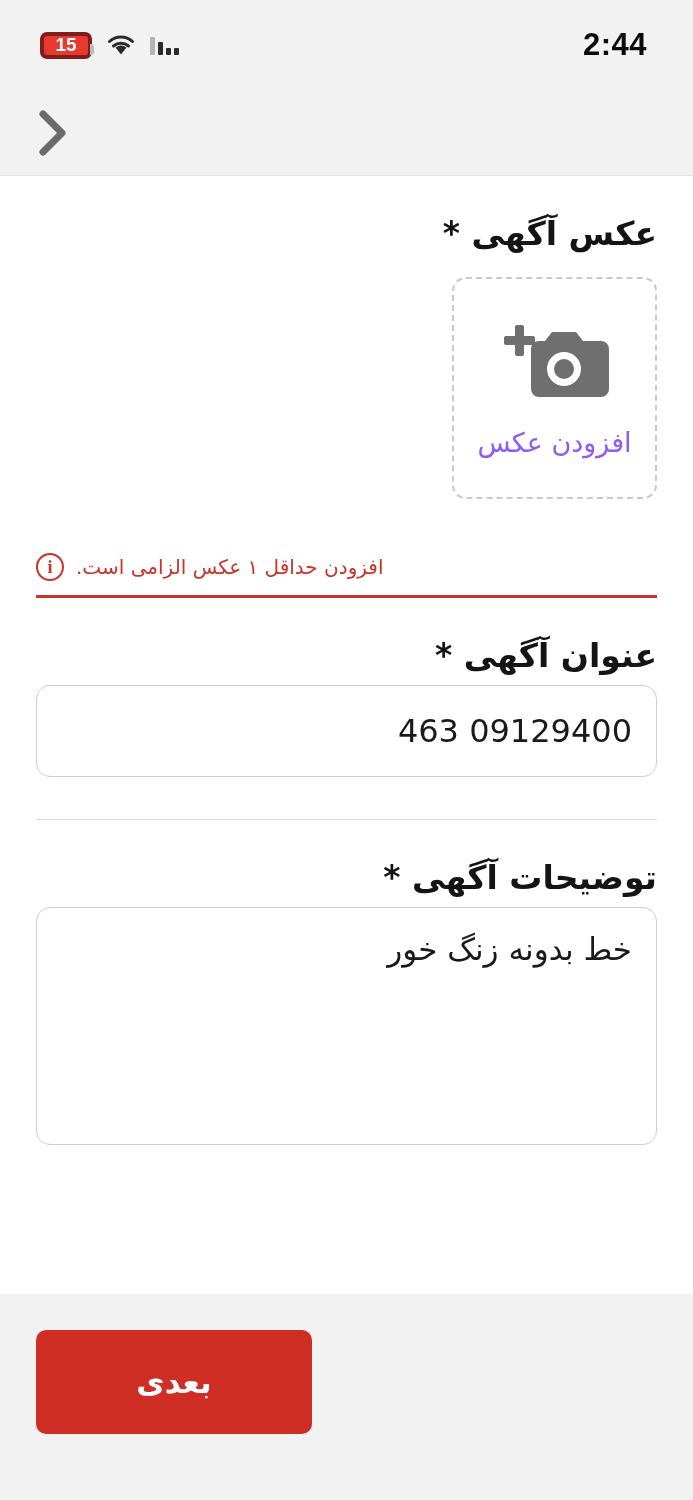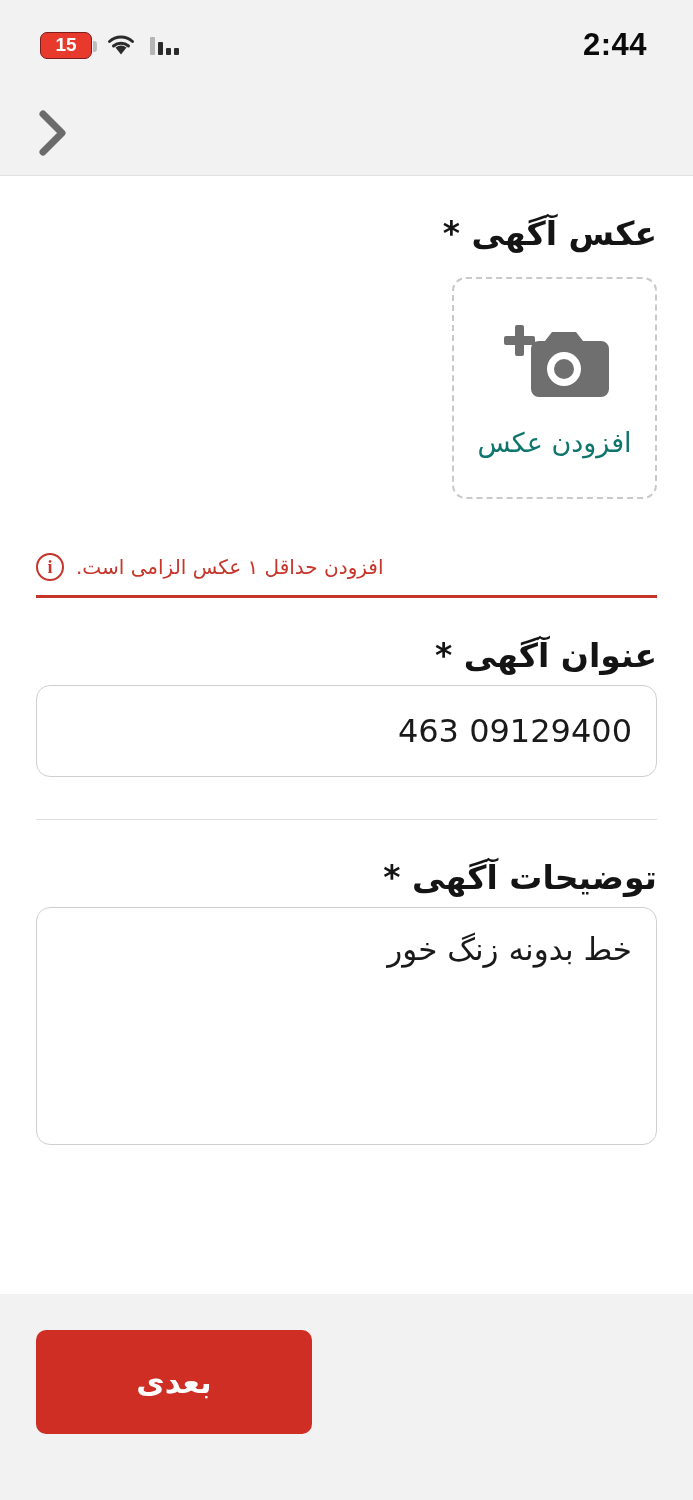--- a/index.html
+++ b/index.html
@@ -64,21 +64,21 @@
 
   .battery {
     width: 52px;
     height: 27px;
     border-radius: 7px;
     background: #e8392d;
     position: relative;
     display: flex;
     align-items: center;
     justify-content: center;
-    border: 1px solid #7f1d1d;
+    border: 4px solid #7f1d1d;
   }
   .battery:after {
     content: "";
     position: absolute;
     right: -6px;
     top: 8px;
     width: 4px;
     height: 11px;
     background: #bdbdbd;
     border-radius: 0 3px 3px 0;
@@ -154,21 +154,21 @@
     align-items: center;
     justify-content: center;
     gap: 22px;
     cursor: pointer;
     background: #ffffff;
   }
   .camera-icon { width: 108px; height: 86px; position: relative; }
   .camera-icon svg { display: block; }
   .photo-add-label {
     font-size: 27px;
-    color: #0f766e;
+    color: #8b5cf6;
   }
 
   .error-row {
     display: flex;
     flex-direction: row-reverse;
     justify-content: flex-start;
     align-items: center;
     gap: 12px;
     margin-top: 54px;
     padding-bottom: 14px;

